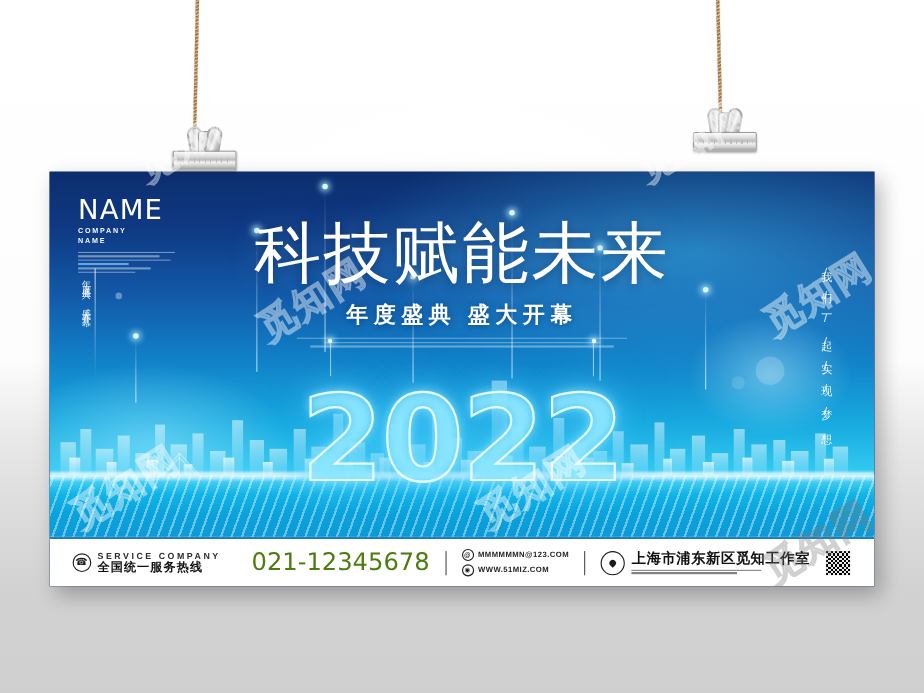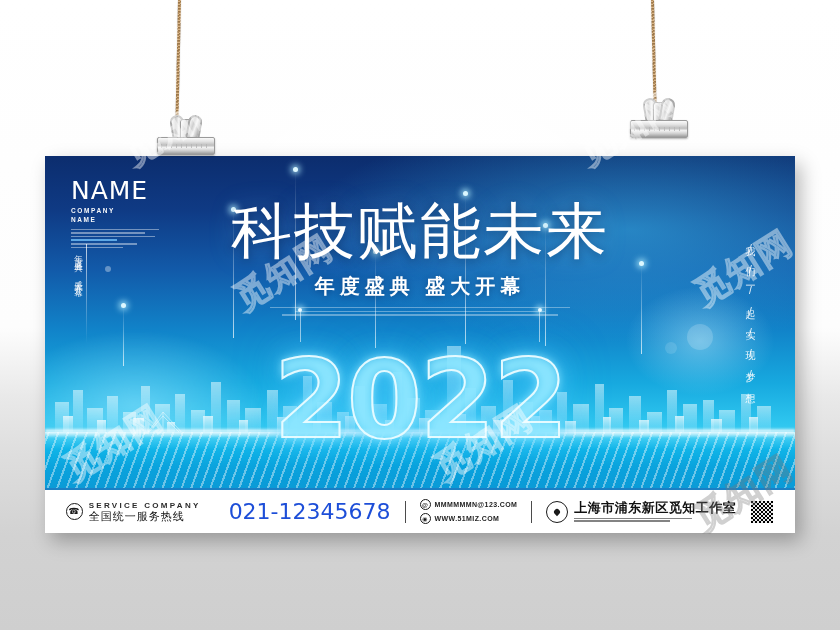--- a/index.html
+++ b/index.html
@@ -240,24 +240,24 @@
   #infoBar .sep{width:1px;height:22px;background:#2b2b2b;opacity:.85;}
 
   .ico-circle{
     width:15px;height:15px;border-radius:50%;border:1.4px solid #1a1a1a;
     display:inline-flex;align-items:center;justify-content:center;
     font-size:9px;color:#1a1a1a;line-height:1;flex:none;
   }
   .hot{display:flex;align-items:center;gap:6px;}
   .hotTxtBox{line-height:1.15;}
   .hotEn{font-size:8px;letter-spacing:2.3px;color:#2b2b2b;font-weight:700;}
-  .hotCn{font-size:11px;letter-spacing:1px;color:#111;font-weight:400;}
+  .hotCn{font-size:11px;letter-spacing:1px;color:#111;font-weight:700;}
   .hotNum{
     font-family:"DejaVu Sans","Liberation Sans",sans-serif;
-    font-size:22px;font-weight:400;color:#1d4ed8;letter-spacing:0px;margin-left:22px;
+    font-size:22px;font-weight:400;color:#4d7c0f;letter-spacing:0px;margin-left:22px;
   }
 
   .contact{display:flex;flex-direction:column;gap:3px;}
   .contact .row{display:flex;align-items:center;gap:4px;font-size:7px;letter-spacing:.4px;color:#222;font-weight:700;}
   .contact .ico-circle{width:9px;height:9px;border-width:1px;font-size:6px;}
 
   .addr{display:flex;align-items:center;gap:6px;}
   .pin{
     width:20px;height:20px;border-radius:50%;border:1.5px solid #1a1a1a;
     display:flex;align-items:center;justify-content:center;flex:none;

